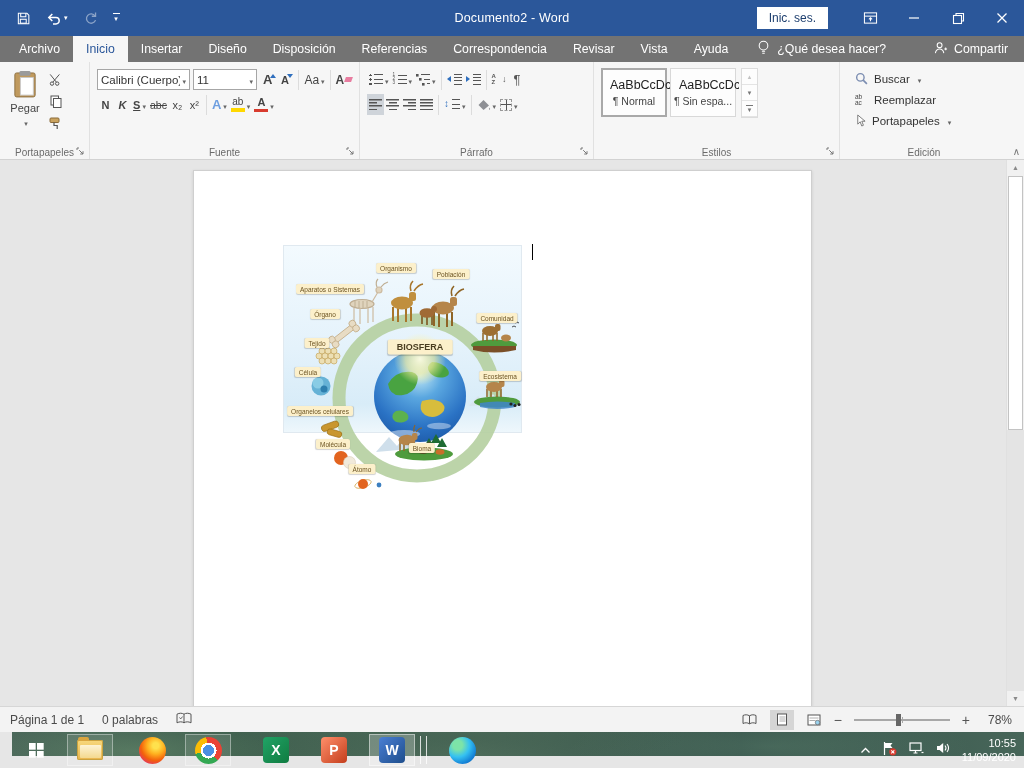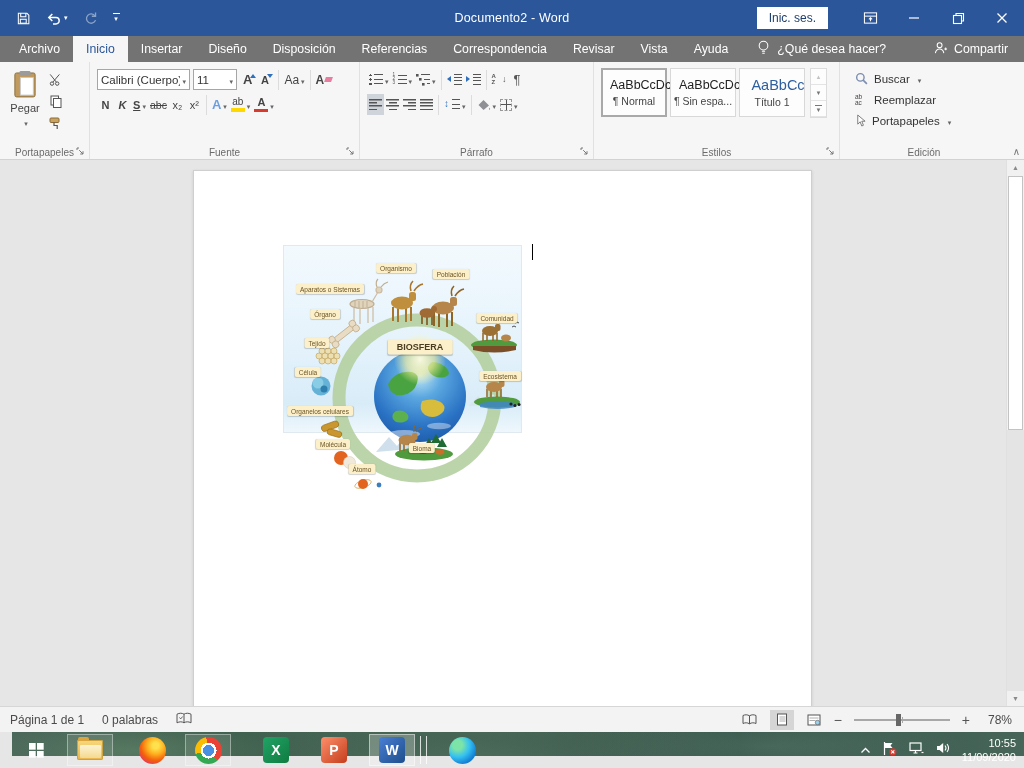--- a/index.html
+++ b/index.html
@@ -51,21 +51,21 @@
   .clip-col { display:flex; flex-direction:column; justify-content:flex-start; gap:4px; padding-top:2px; }
   .clip-col .ibtn { height:18px; }
 
   
   .g-font { width:270px; }
   .frow { display:flex; align-items:center; margin:1px 0 4px 4px; }
   .combo { display:flex; align-items:center; justify-content:space-between;
     background:#fff; border:1px solid #a6a6a6; height:21px; padding:0 3px;
     font-size:11.5px; color:#333; }
   .combo-name { width:93px; }
-  .combo-size { width:44px; margin-left:3px; }
+  .combo-size { width:64px; margin-left:3px; }
   .combo span.val { overflow:hidden; white-space:nowrap; }
   .mini-tri-up { width:0; height:0; border-left:3px solid transparent;
     border-right:3px solid transparent; border-bottom:4px solid #2f6fbe;
     margin:-8px 0 0 -2px; }
   .mini-tri-dn { width:0; height:0; border-left:3px solid transparent;
     border-right:3px solid transparent; border-top:4px solid #2f6fbe;
     margin:-8px 0 0 -2px; }
   .bold { font-weight:bold; } .ital { font-style:italic; font-weight:bold; }
   .und { text-decoration:underline; } .strike { text-decoration:line-through; }
   .fx-a { color:#6d9ee0; font-weight:bold; font-size:13px; }
@@ -522,24 +522,20 @@
     <div class="rgroup g-sty">
       <div class="sty-body">
         <div class="style-card selected">
           <div class="sc-prev">AaBbCcDc</div>
           <div class="sc-name">¶ Normal</div>
         </div>
         <div class="style-card">
           <div class="sc-prev">AaBbCcDc</div>
           <div class="sc-name">¶ Sin espa...</div>
         </div>
-        <div class="style-card">
-          <div class="sc-prev h1">AaBbCc</div>
-          <div class="sc-name">Título 1</div>
-        </div>
         <div class="sty-scroll">
           <div class="sty-sbtn" style="color:#c2c2c2;">▲</div>
           <div class="sty-sbtn">▼</div>
           <div class="sty-sbtn"><span class="mbar"></span>▼</div>
         </div>
       </div>
       <div class="g-label">Estilos</div>
       <span class="launcher">
         <svg width="9" height="9" viewBox="0 0 9 9">
             <path d="M1 3V1h2M3.2 3.2 7 7M7 4.2V7H4.2" fill="none" stroke="#777"></path>

